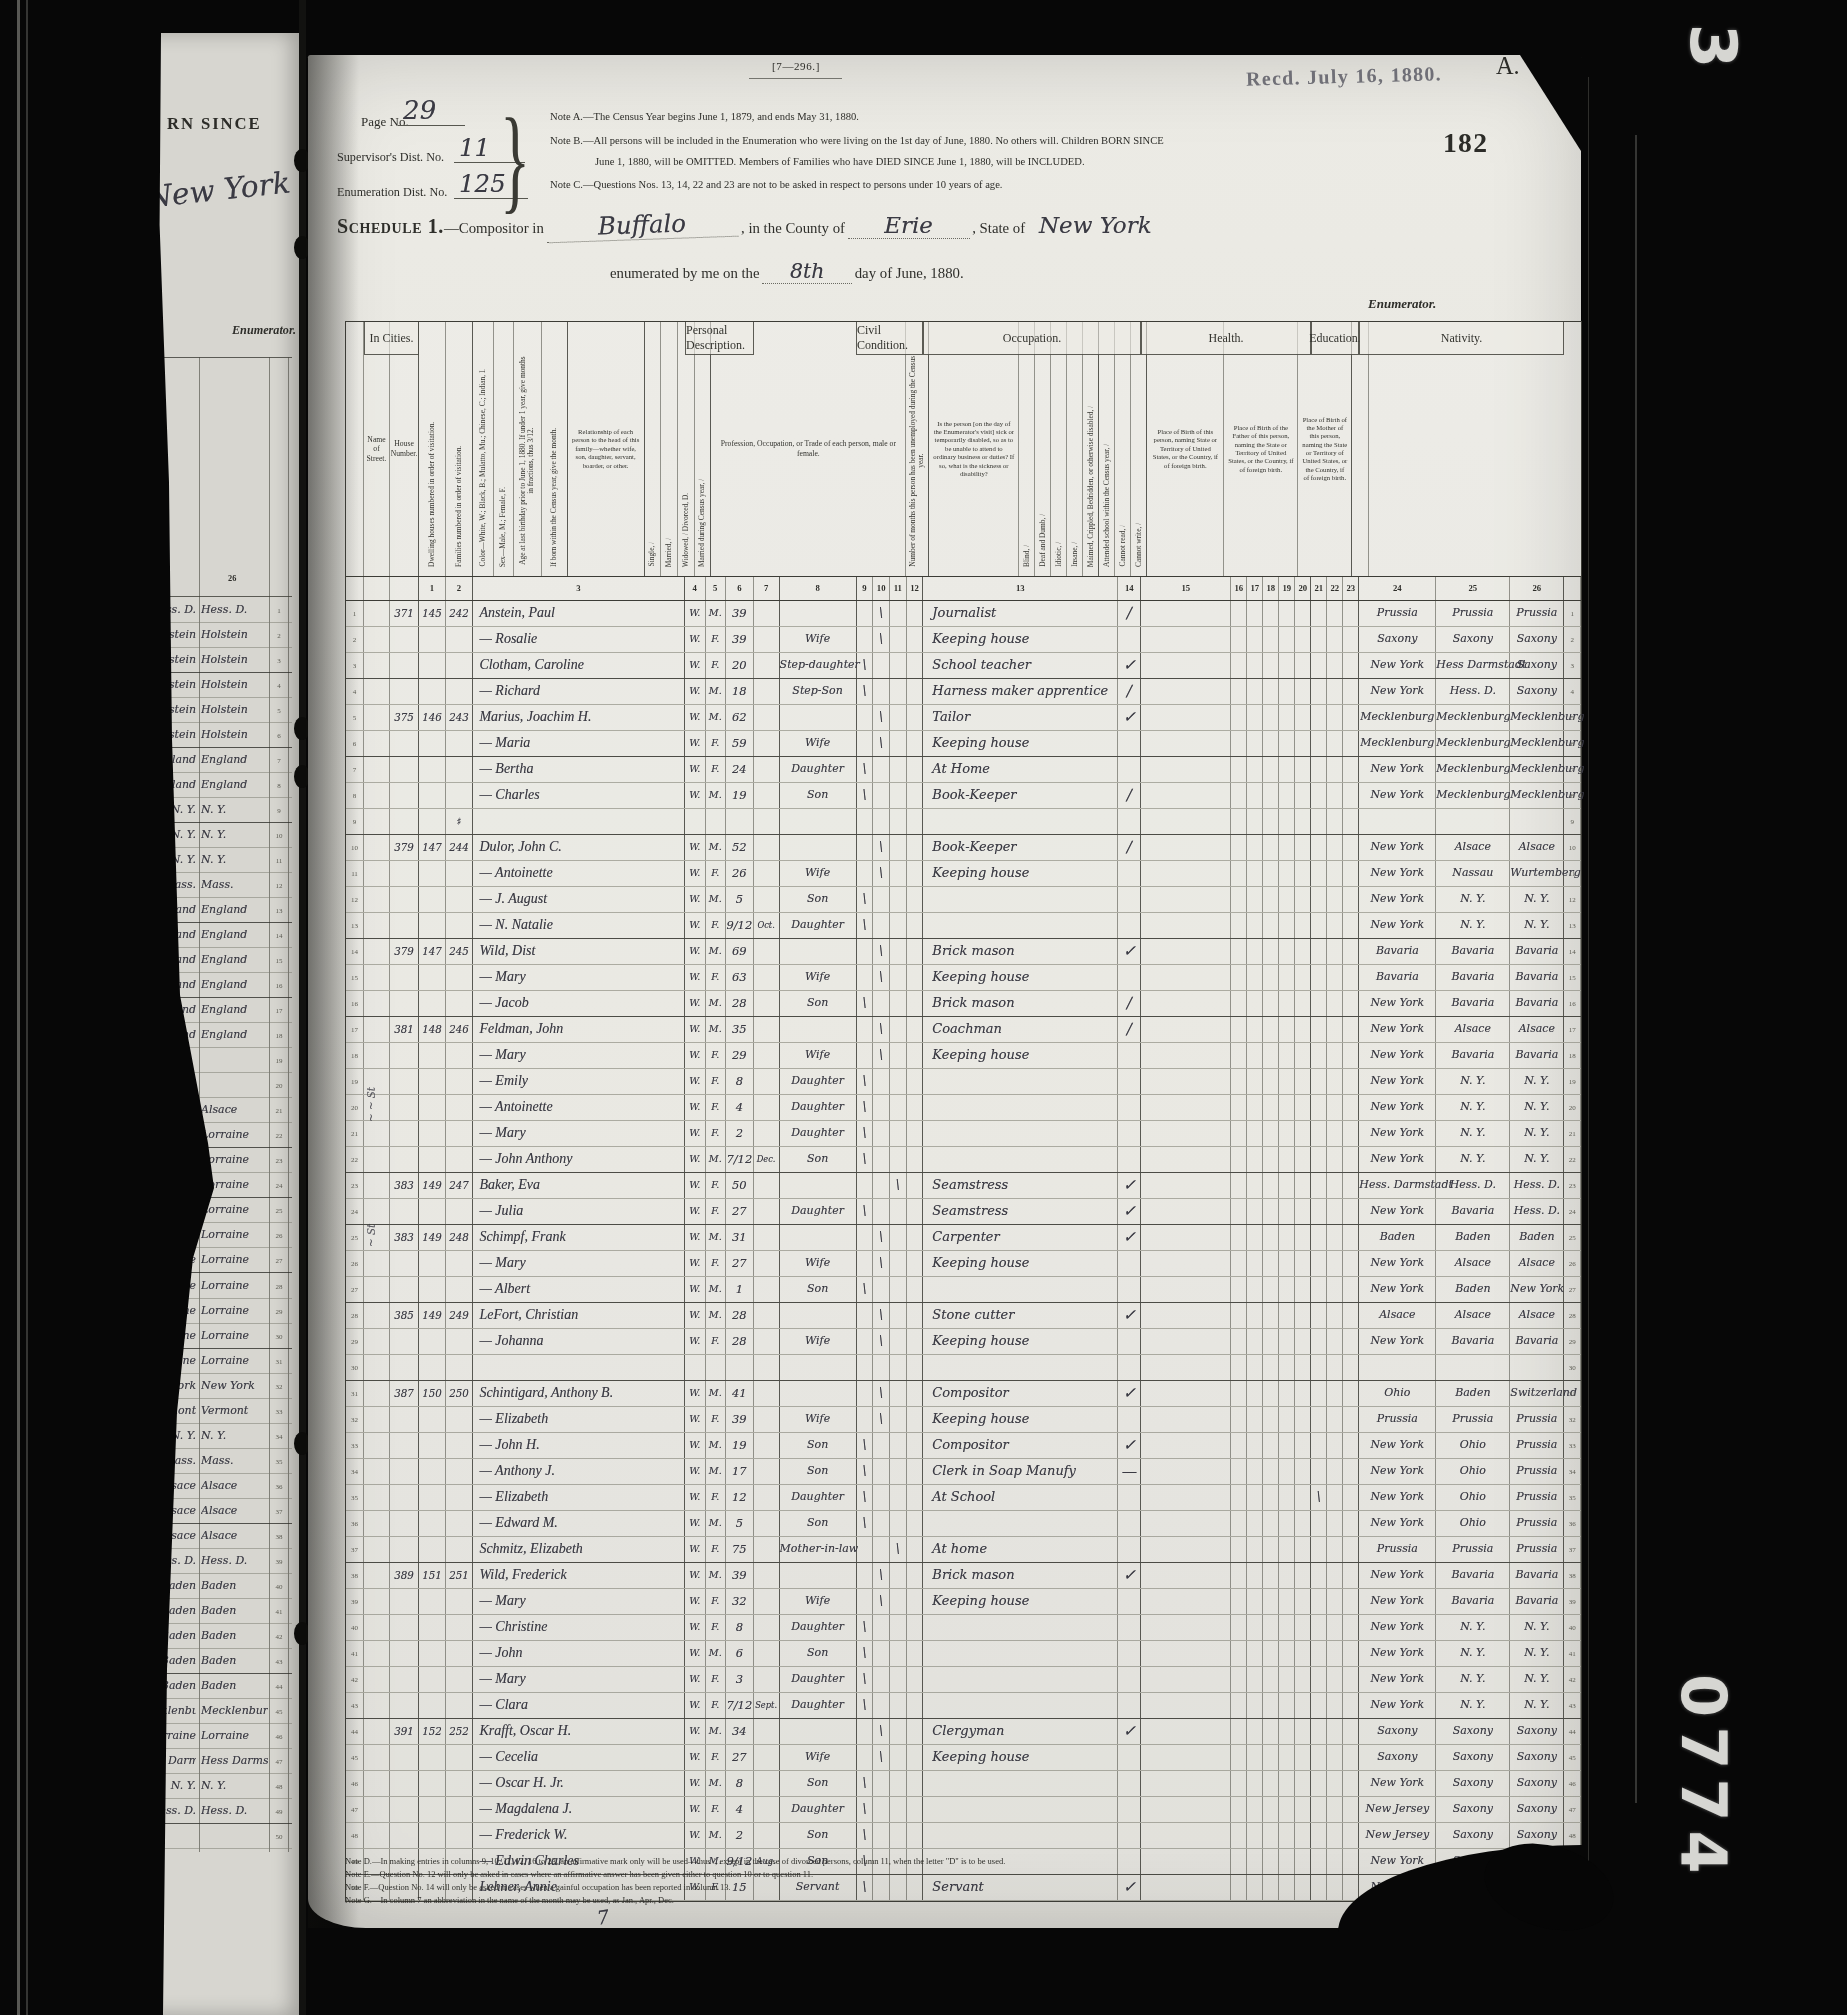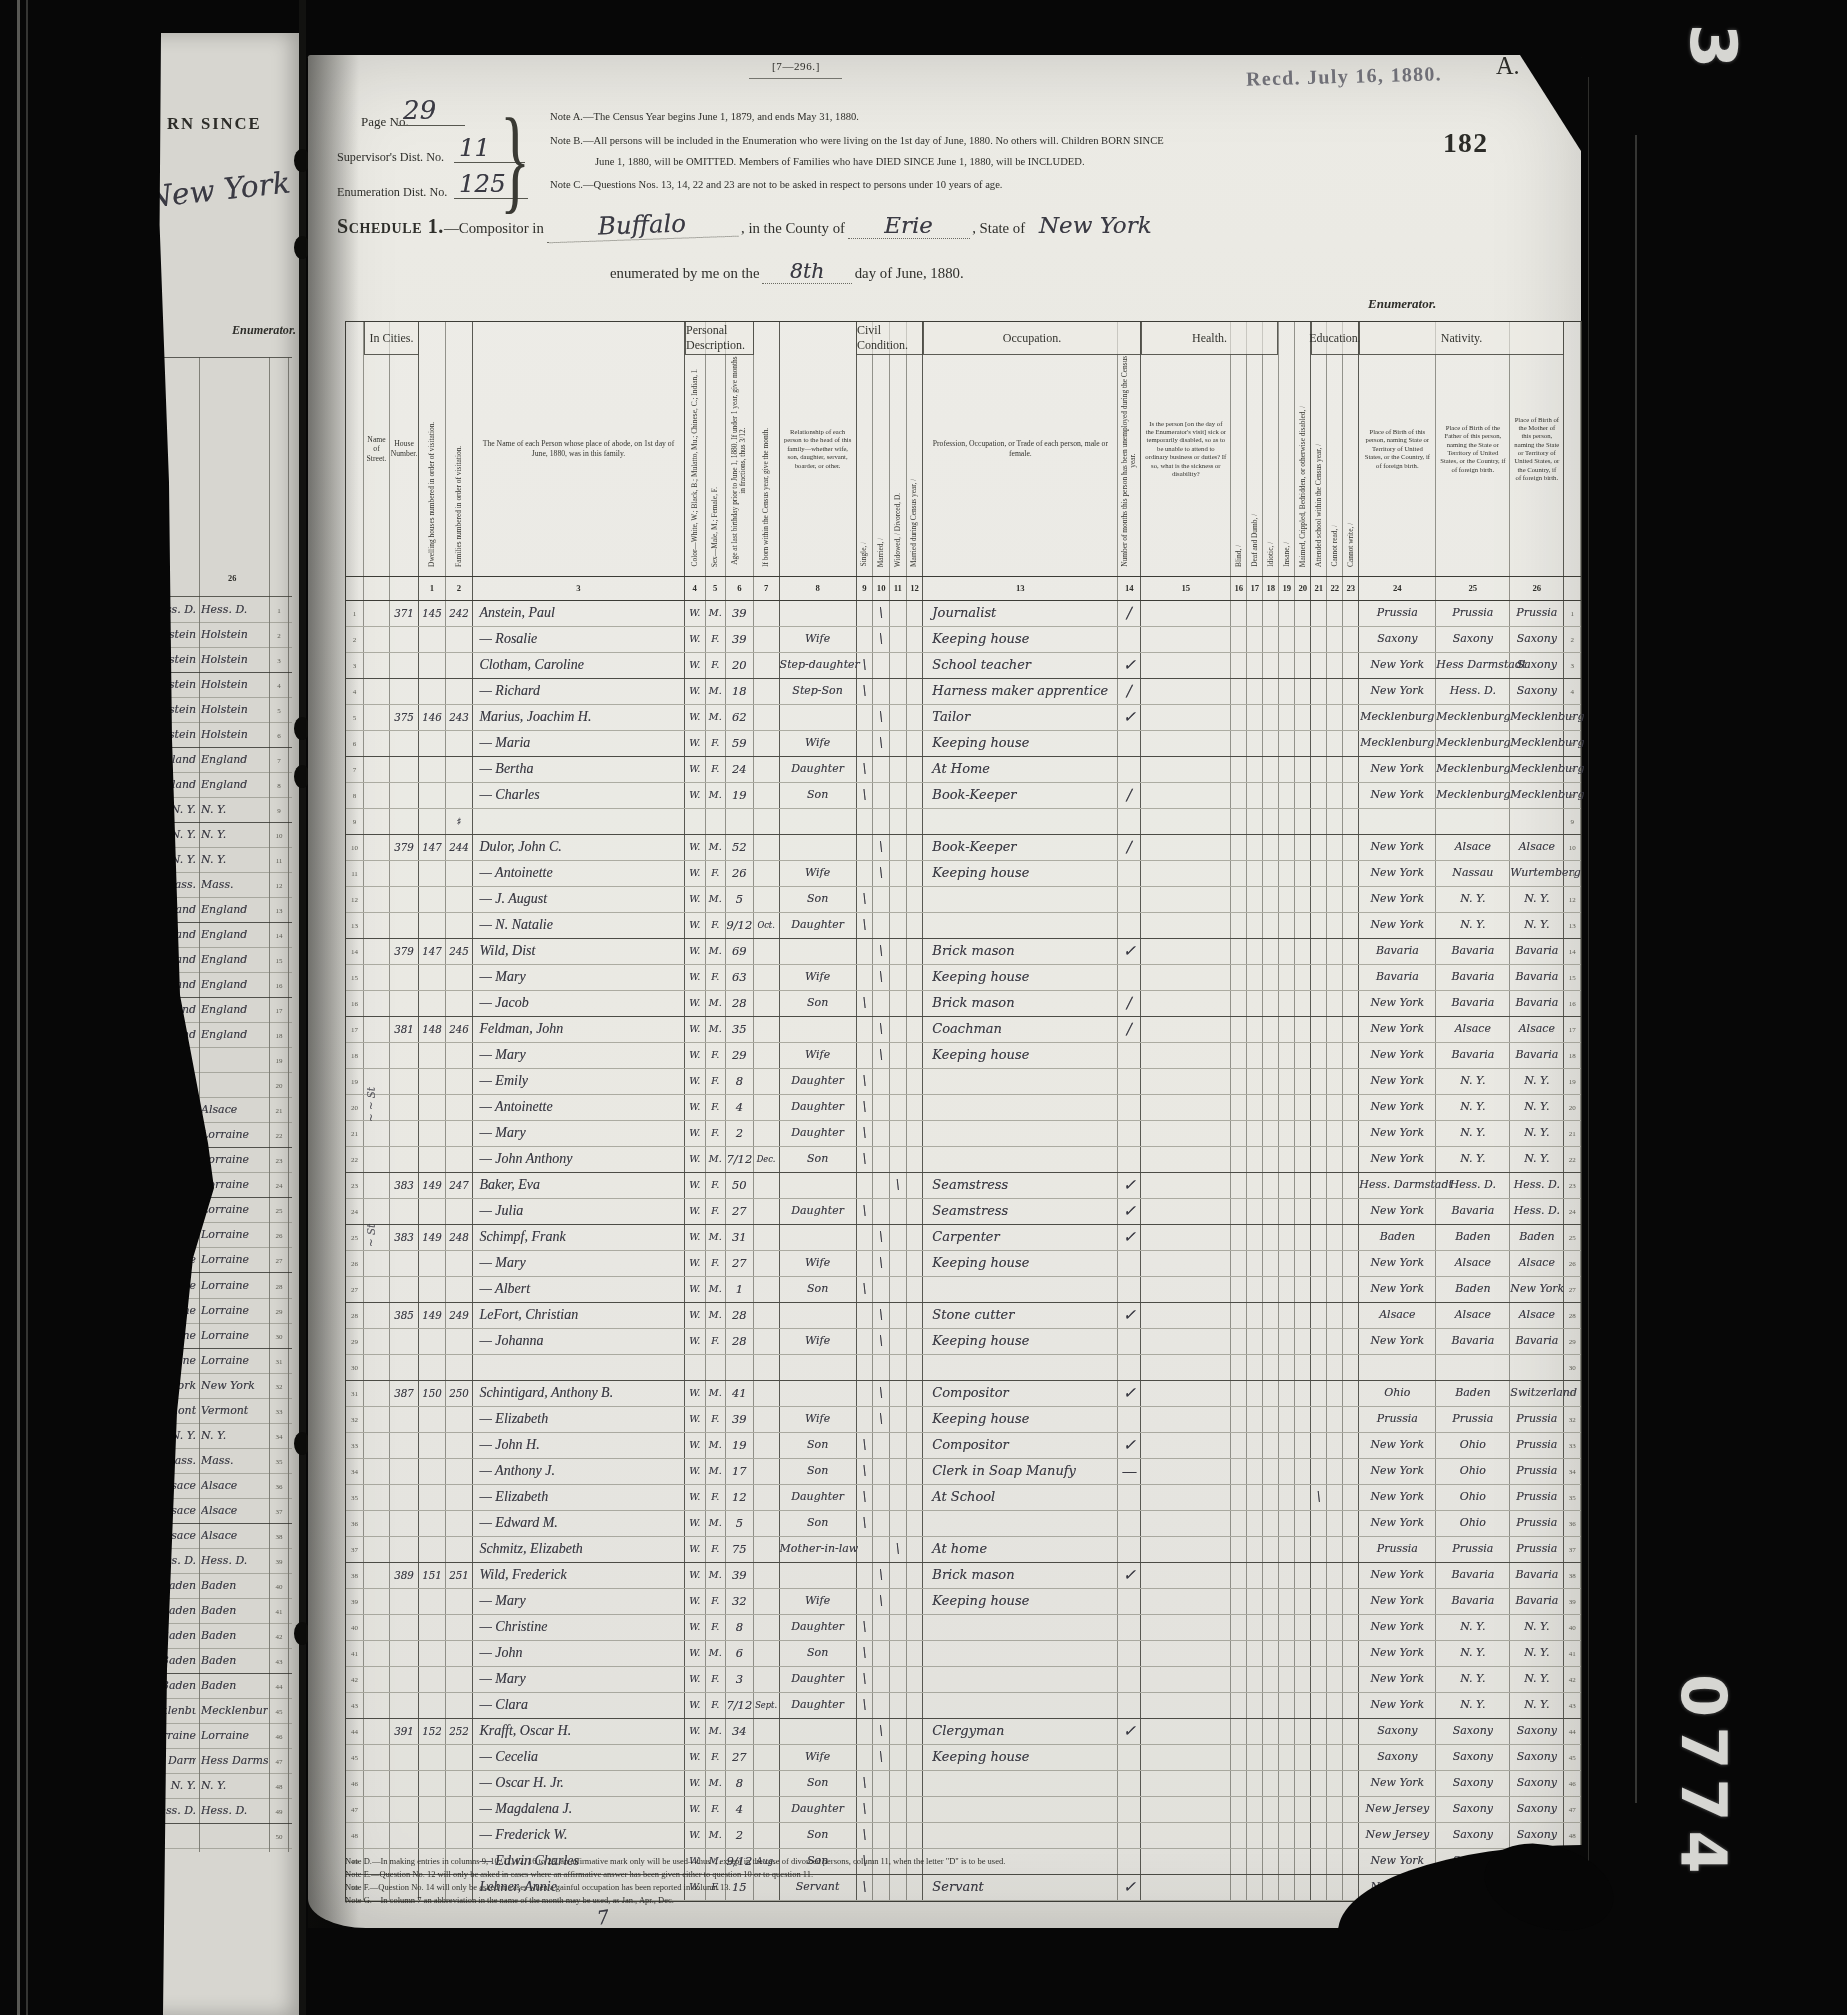--- a/index.html
+++ b/index.html
@@ -447,23 +447,20 @@
         </div>
         <div class="hcell cell w-house b2">
           <span class="hlab">House Number.</span>
         </div>
         <div class="hcell cell w-dw">
           <span class="vlab" style="margin-bottom: 5.1px;">Dwelling houses numbered in order of visitation.</span>
         </div>
         <div class="hcell cell w-fm b2">
           <span class="vlab" style="margin-bottom: 5.1px;">Families numbered in order of visitation.</span>
         </div>
-        <div class="hcell cell w-name b2">
-          <span class="hlab">The Name of each Person whose place of abode, on 1st day of June, 1880, was in this family.</span>
-        </div>
         <div class="hcell cell w-cl">
           <span class="vlab" style="margin-bottom: 5.1px;">Color—White, W.; Black, B.; Mulatto, Mu.; Chinese, C.; Indian, I.</span>
         </div>
         <div class="hcell cell w-sx">
           <span class="vlab" style="margin-bottom: 5.1px;">Sex—Male, M.; Female, F.</span>
         </div>
         <div class="hcell cell w-ag">
           <span class="vlab" style="margin-bottom: 5.1px;">Age at last birthday prior to June 1, 1880.  If under 1 year, give months in fractions, thus 3/12.</span>
         </div>
         <div class="hcell cell w-bn b2">
@@ -524,21 +521,21 @@
           <span class="hlab small">Place of Birth of the Father of this person, naming the State or Territory of United States, or the Country, if of foreign birth.</span>
         </div>
         <div class="hcell cell w-n26 b2">
           <span class="hlab small">Place of Birth of the Mother of this person, naming the State or Territory of United States, or the Country, if of foreign birth.</span>
         </div>
         <div class="hcell cell w-numR"></div>
         <div class="gband" style="left: 18px; width: 55px;">In Cities.</div>
         <div class="gband" style="left: 339px; width: 69px;">Personal Description.</div>
         <div class="gband" style="left: 510px; width: 67px;">Civil Condition.</div>
         <div class="gband" style="left: 577px; width: 218px;">Occupation.</div>
-        <div class="gband" style="left: 795px; width: 137px;">Health.</div>
+        <div class="gband" style="left: 795px; width: 170px;">Health.</div>
         <div class="gband" style="left: 965px; width: 48px;">Education.</div>
         <div class="gband" style="left: 1013px; width: 205px;">Nativity.</div>
       </div>
     <div id="numrow" class="flexrow">
         <div class="cell w-numL"></div>
         <div class="cell w-street"></div>
         <div class="cell w-house b2"></div>
         <div class="cell w-dw">1</div>
         <div class="cell w-fm b2">2</div>
         <div class="cell w-name b2">3</div>

